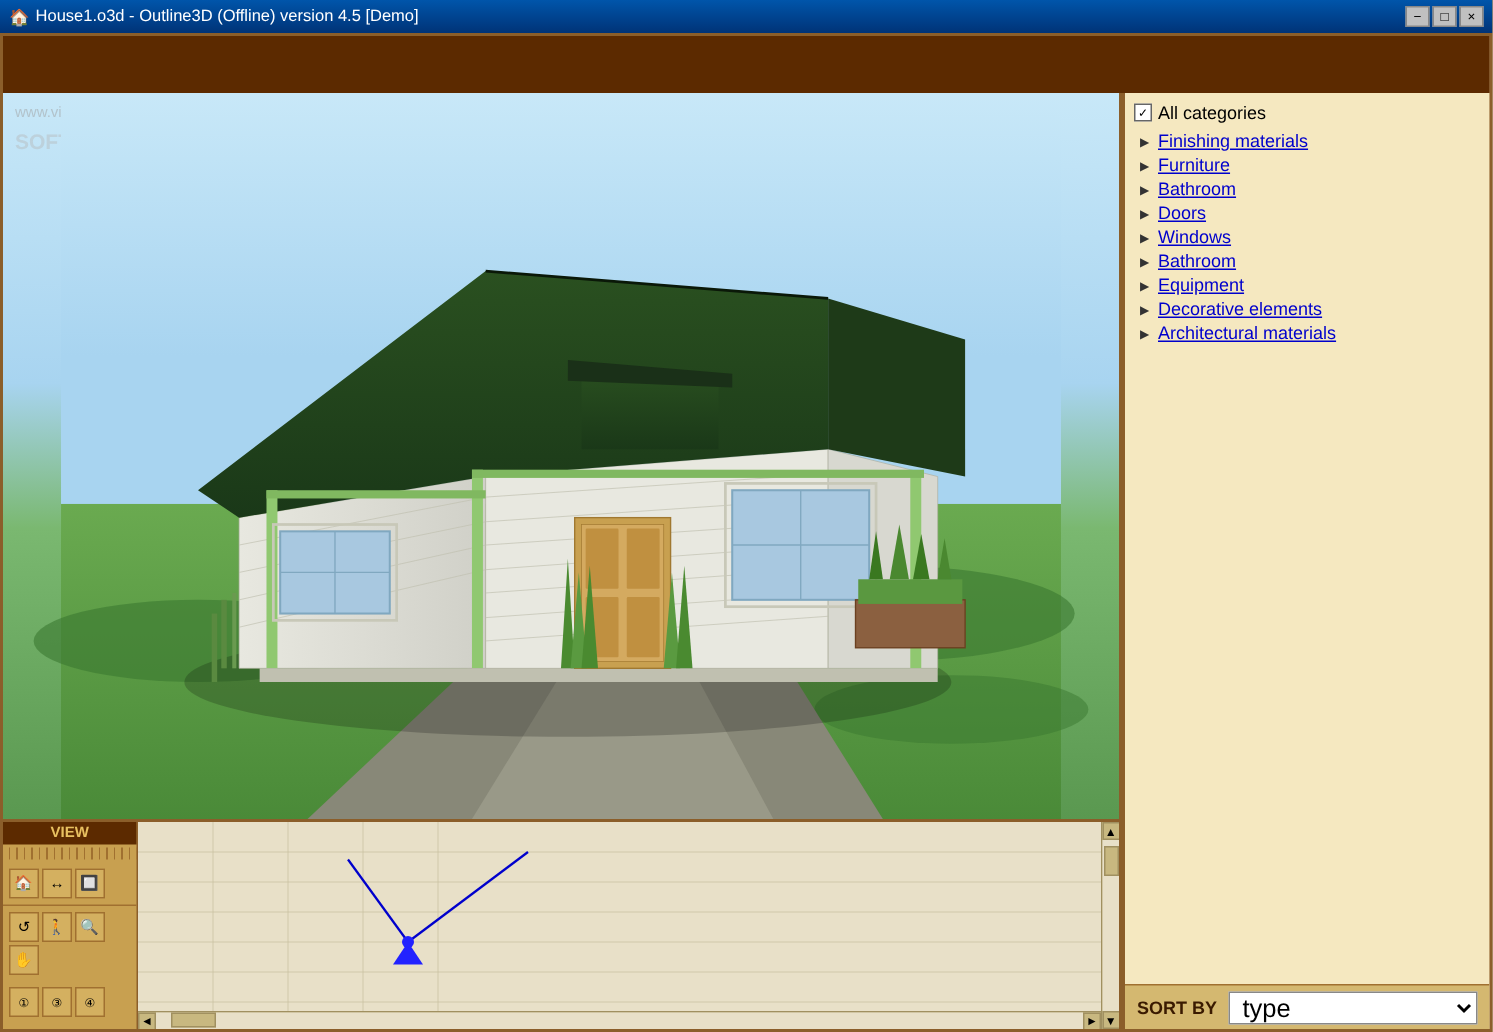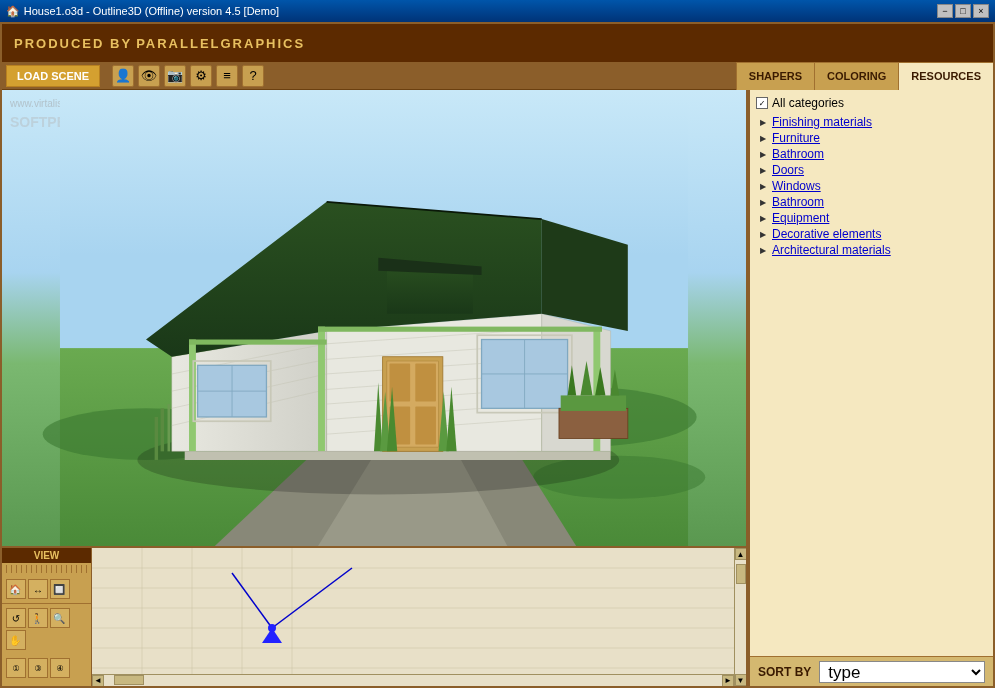--- a/index.html
+++ b/index.html
@@ -254,42 +254,22 @@
   <div id="titlebar-controls">
     <div class="title-btn">−</div>
     <div class="title-btn">□</div>
     <div class="title-btn">×</div>
   </div>
 </div>
 
 <div id="main-window">
 
   <div id="header">
-    <div id="header-left">
-      <span>PRODUCED BY</span>
-      <span>PARALLELGRAPHICS</span>
-    </div>
-  </div>
-
-  <div id="toolbar">
-    <button id="load-scene-btn">LOAD SCENE</button>
-    <div id="toolbar-icons">
-      <div class="toolbar-icon">👤</div>
-      <div class="toolbar-icon">👁</div>
-      <div class="toolbar-icon">📷</div>
-      <div class="toolbar-icon">⚙</div>
-      <div class="toolbar-icon">≡</div>
-      <div class="toolbar-icon">?</div>
-    </div>
-    <div id="toolbar-right-tabs">
-      <div class="tab-btn">SHAPERS</div>
-      <div class="tab-btn">COLORING</div>
-      <div class="tab-btn active">RESOURCES</div>
-    </div>
-  </div>
+  </div>
+
 
   <div id="content">
 
     <div id="viewport-panel">
 
       <div id="viewport">
         <div id="watermark" style="top:8px;left:8px;color:rgba(160,160,160,0.5);font-size:10px;">www.virtalis.com</div>
         <div id="watermark2" style="top:24px;left:8px;color:rgba(180,180,180,0.4);font-size:14px;font-weight:bold;">SOFTPEDIA</div>
 
         <svg id="house-svg" viewBox="0 0 730 530" xmlns="http://www.w3.org/2000/svg">

